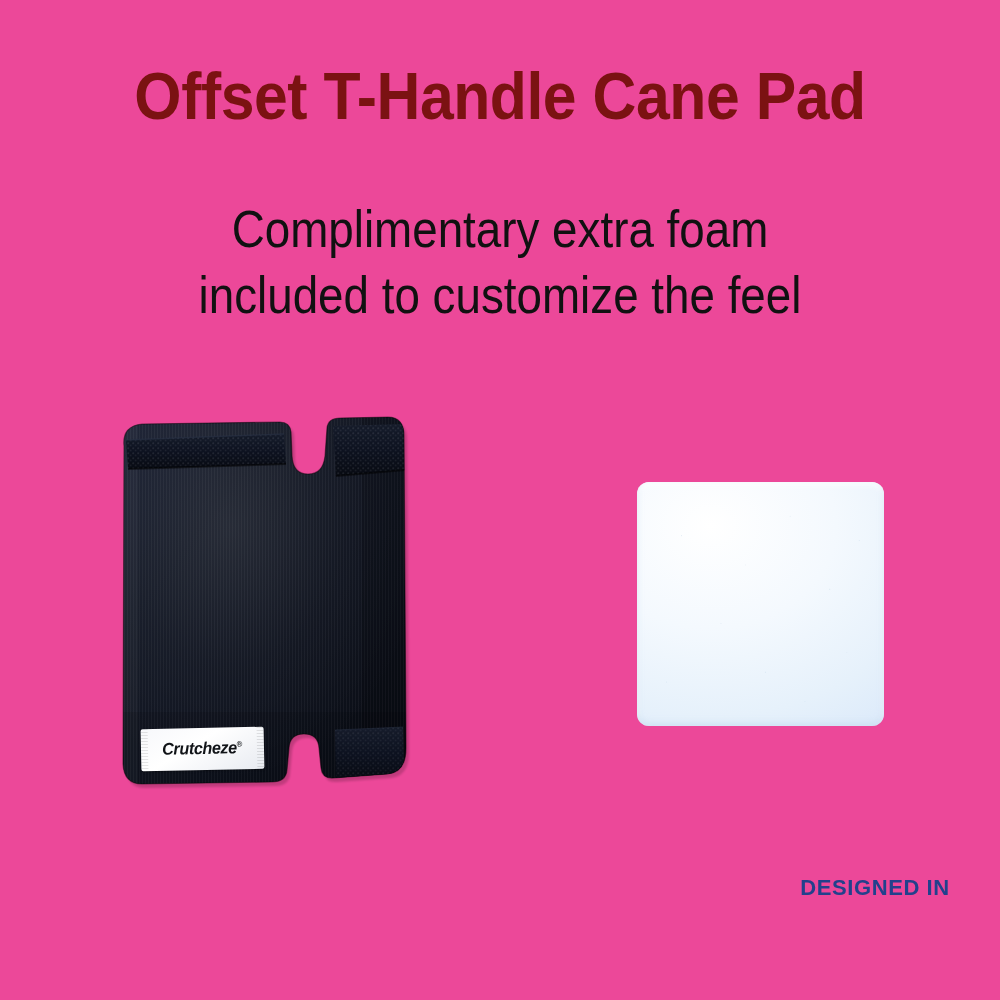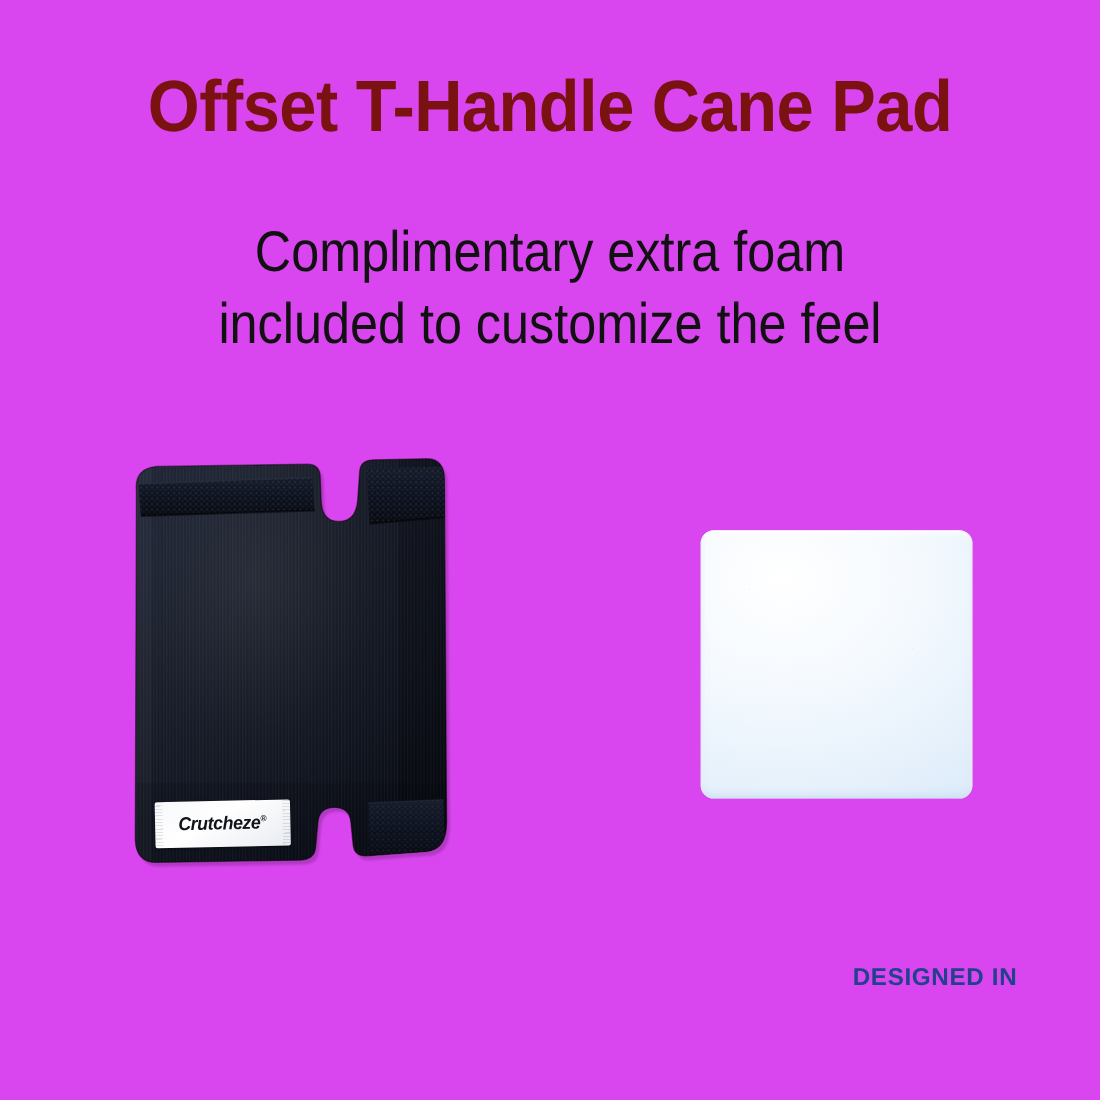--- a/index.html
+++ b/index.html
@@ -4,21 +4,21 @@
 <style>
   html, body {
     margin: 0;
     padding: 0;
     background: #ffffff;
   }
   #page {
     position: relative;
     width: 1000px;
     height: 1000px;
-    background: #d946ef;
+    background: #ec4899;
     overflow: hidden;
     font-family: "Liberation Sans", sans-serif;
   }
 
   
   .title {
     position: absolute;
     left: 0;
     top: 58px;
     width: 1000px;
@@ -132,21 +132,21 @@
       radial-gradient(1.2px 1.2px at 85% 70%, rgba(160,190,215,.5), transparent 60%),
       radial-gradient(1.5px 1.5px at 12% 82%, rgba(160,190,215,.45), transparent 60%),
       radial-gradient(1.4px 1.4px at 68% 90%, rgba(160,190,215,.4), transparent 60%),
       radial-gradient(1.3px 1.3px at 44% 34%, rgba(160,190,215,.4), transparent 60%),
       radial-gradient(1.6px 1.6px at 90% 24%, rgba(160,190,215,.4), transparent 60%);
   }
 
   
   .usa-badge {
     position: absolute;
-    left: 739px;
+    left: 764px;
     top: 872px;
     width: 222px;
     height: 104px;
   }
   .usa-svg { display: block; width: 222px; height: 104px; }
 </style>
 </head>
 <body>
 
 <div id="page">

